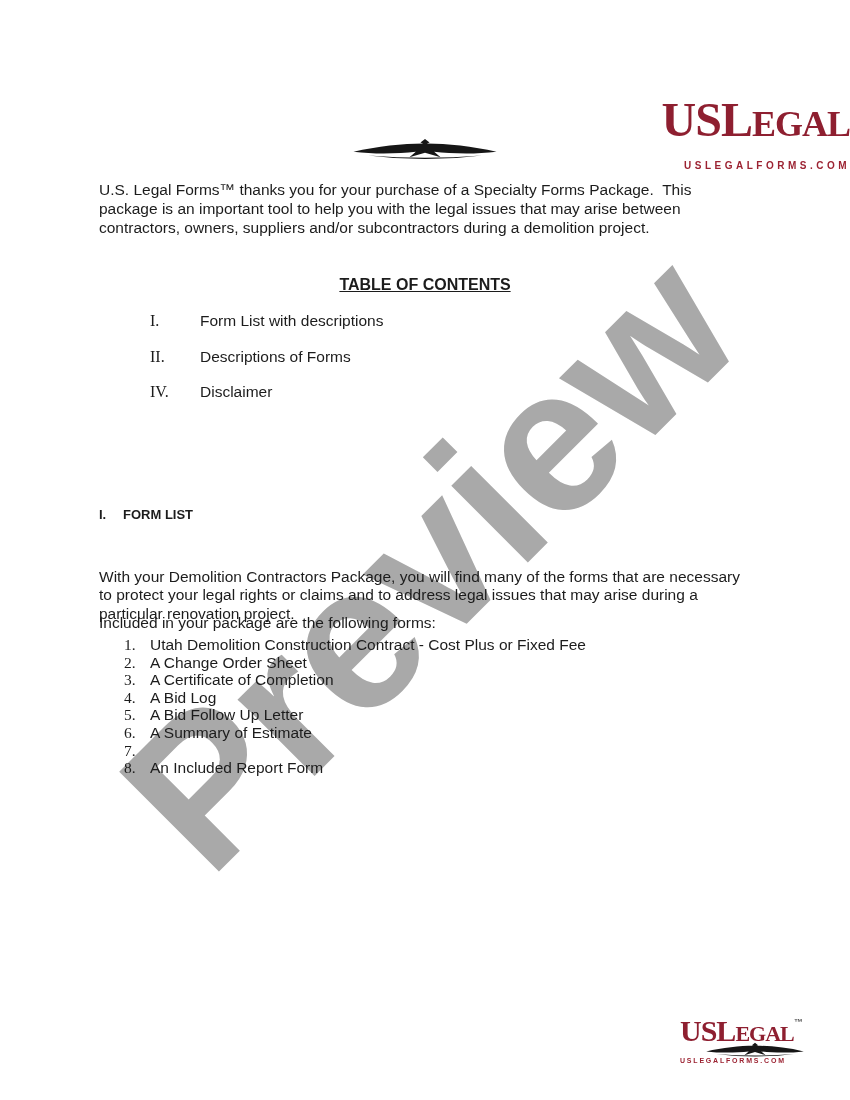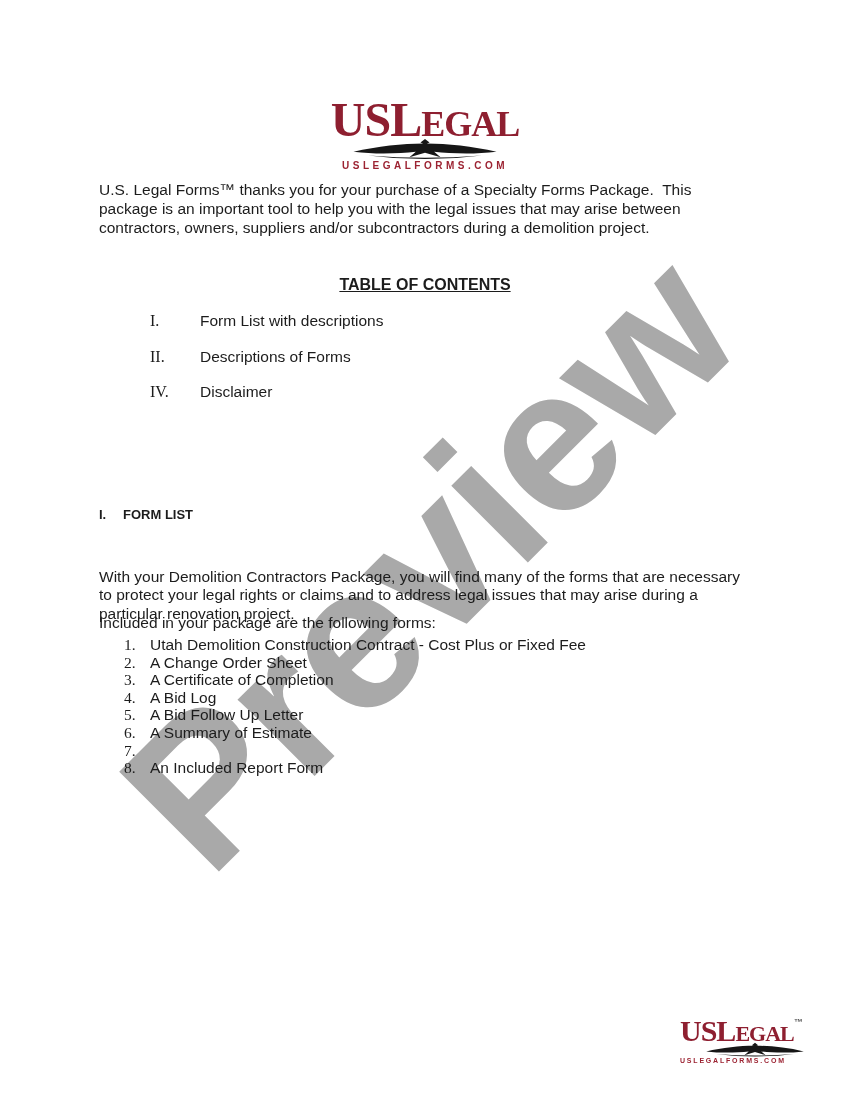--- a/index.html
+++ b/index.html
@@ -31,21 +31,21 @@
   }
 
   .content { position: absolute; inset: 0; z-index: 1; }
 
   
   .logo-top {
     position: absolute;
     top: 96px;
     left: 0;
     width: 850px;
-    text-align: center;
+    text-align: right;
     line-height: 1;
   }
   .wordmark {
     font-family: "Liberation Serif", serif;
     font-weight: bold;
     color: #8e1f30;
     letter-spacing: -1px;
     line-height: 1;
   }
   .logo-top .wm-big { font-size: 48px; }

